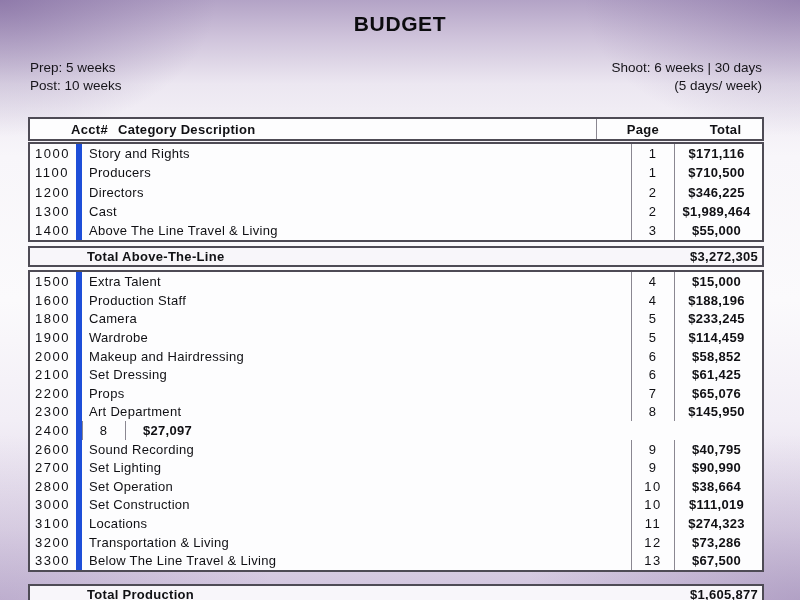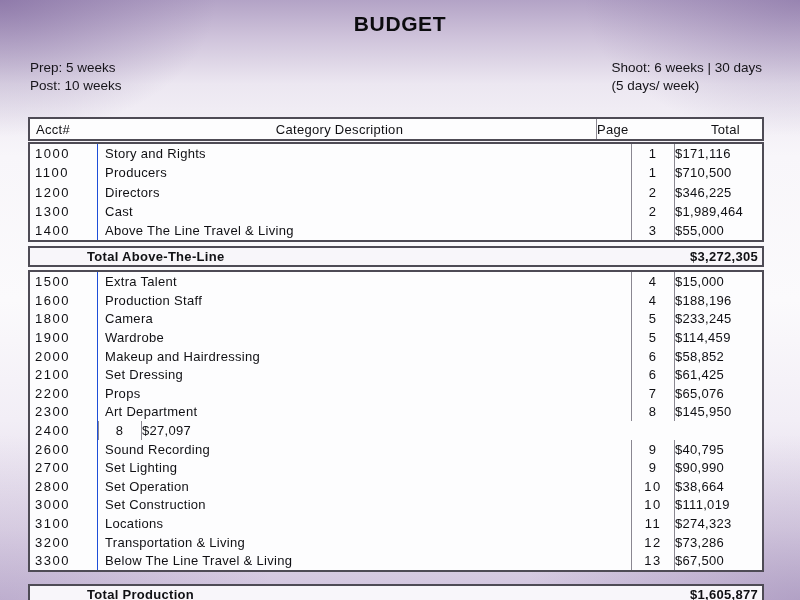--- a/index.html
+++ b/index.html
@@ -28,70 +28,71 @@
   }
   .sched {
     position: absolute;
     top: 59px; left: 30px; width: 732px;
     display: flex;
     justify-content: space-between;
     font-size: 13.5px;
     line-height: 17.5px;
     color: #16141a;
   }
-  .sched-right { }
+  .sched-right { text-align: right; }
 
   .budget-table {
     position: absolute;
     left: 28px; top: 117px; width: 736px;
     font-size: 13px;
   }
   .box {
     box-sizing: border-box;
     border: 2px solid #4e4b55;
     background: #fdfdfe;
   }
   .header-box {
     height: 24px;
     display: flex;
     align-items: center;
-    font-weight: normal;
+    font-weight: bold;
+    padding-left: 35px;
   }
   .hb-acct { width: 47px; padding-left: 6px; letter-spacing: 0.3px; }
-  .hb-desc { flex: 1; text-align: center; letter-spacing: 0.3px; }
+  .hb-desc { flex: 1; text-align: left; letter-spacing: 0.3px; }
   .hb-right {
     width: 166px; height: 100%;
     display: flex; align-items: center;
     border-left: 1px solid #8a8791;
     box-sizing: border-box;
   }
-  .hb-page { width: 92px; letter-spacing: 0.3px; }
+  .hb-page { width: 92px; text-align: center; letter-spacing: 0.3px; }
   .hb-total { flex: 1; text-align: center; letter-spacing: 0.3px; }
 
   .body-box { margin-top: 1px; }
   .row { display: flex; align-items: center; height: 19.3px; }
   .body-box.second .row { height: 18.6px; }
   .c-acct {
-    width: 68px; align-self: stretch;
-    border-right: 1px solid #1d4ed8;
+    width: 52px; align-self: stretch;
+    border-right: 6px solid #1d4ed8;
     box-sizing: border-box;
     display: flex; align-items: center;
     padding-left: 5px;
     letter-spacing: 1.5px;
   }
   .c-desc { flex: 1; padding-left: 7px; letter-spacing: 0.3px; white-space: nowrap; overflow: hidden; }
   .c-page {
     width: 44px; align-self: stretch;
     border-left: 1px solid #8a8791;
     border-right: 1px solid #8a8791;
     box-sizing: border-box;
     display: flex; align-items: center; justify-content: center;
     letter-spacing: 1.5px;
   }
-  .c-total { width: 83px; text-align: left; padding-right: 4px; letter-spacing: 0.3px; }
+  .c-total { width: 83px; text-align: center; padding-right: 4px; letter-spacing: 0.3px; font-weight: bold; }
 
   .total-box {
     margin-top: 4px;
     height: 21px;
     display: flex;
     align-items: center;
     font-weight: bold;
     background: #f8f6fa;
   }
   .total-box.second { margin-top: 12px; }

